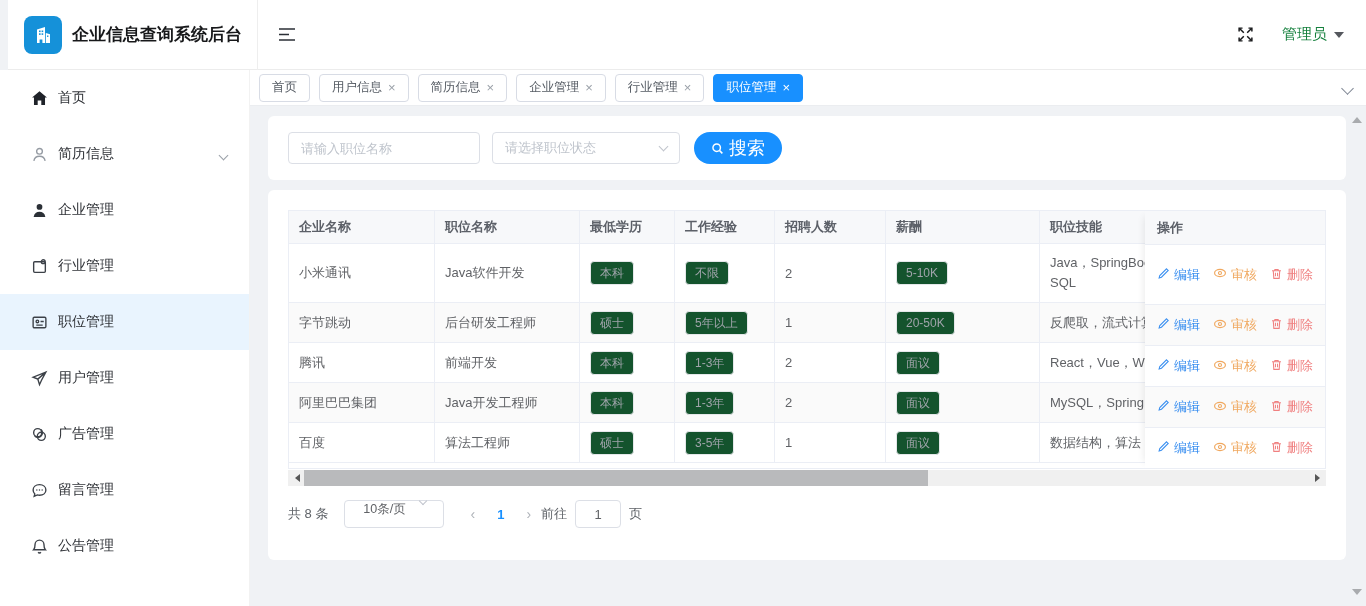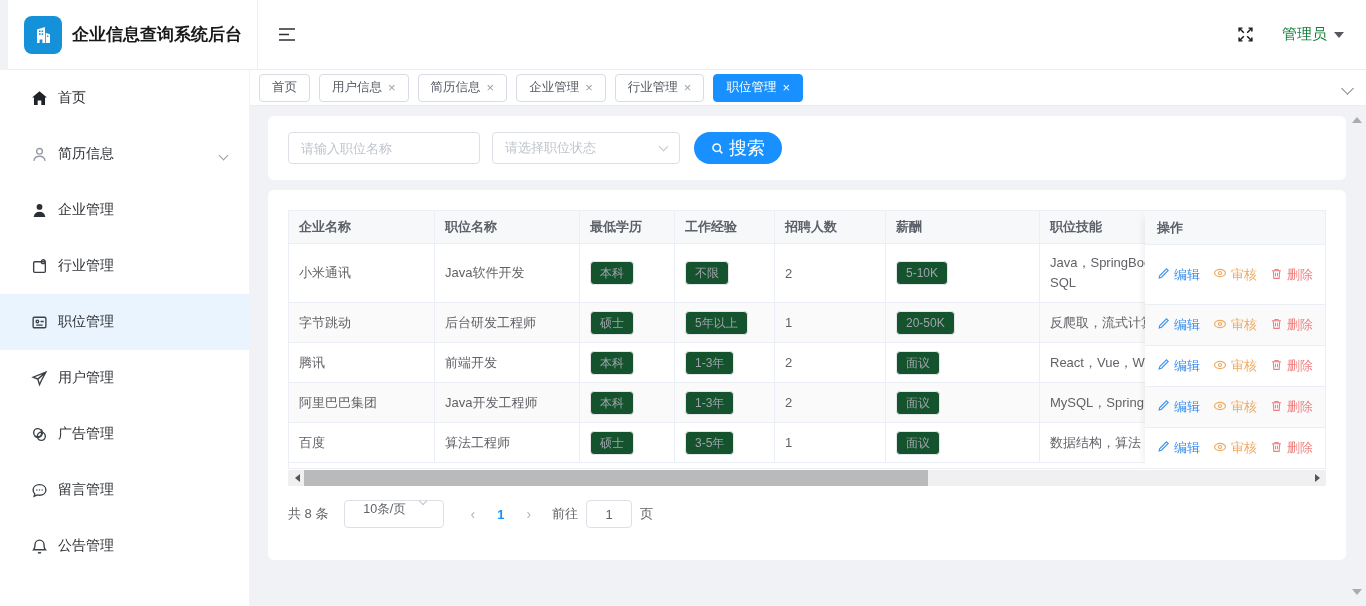--- a/index.html
+++ b/index.html
@@ -98,21 +98,21 @@
 
   
   .pagination { display:flex; align-items:center; margin-top:14px; font-size:13px; color:#5f6368; }
   .page-size-select { width:100px; height:28px; border:1px solid #dcdfe6; border-radius:4px; margin-left:16px;
                       display:flex; align-items:flex-start; justify-content:center; gap:14px; font-size:12.5px;
                       color:#606266; cursor:pointer; position:relative; }
   .page-size-select .chev { border-color:#c0c4cc; width:6px; height:6px; }
   .pager { display:flex; align-items:center; margin-left:26px; gap:22px; }
   .pg-arrow { color:#aeb2b8; font-size:14px; cursor:pointer; }
   .pg-num { color:#1890ff; font-weight:bold; cursor:pointer; }
-  .goto { display:flex; align-items:center; margin-left:21px; gap:8px; }
+  .goto { display:flex; align-items:center; margin-left:10px; gap:8px; }
   .goto-input { width:46px; height:28px; border:1px solid #dcdfe6; border-radius:4px; text-align:center;
                 font-size:13px; color:#606266; outline:none; font-family:inherit; }
 
   
   .vscroll { position:absolute; right:0; top:106px; width:18px; height:500px; }
   .vs-up { position:absolute; top:6px; left:4px; width:0; height:0; border:5px solid transparent; border-bottom:6px solid #a9abae; cursor:pointer; }
   .vs-down { position:absolute; bottom:6px; left:4px; width:0; height:0; border:5px solid transparent; border-top:6px solid #a9abae; cursor:pointer; }
 </style>
 </head>
 <body>

